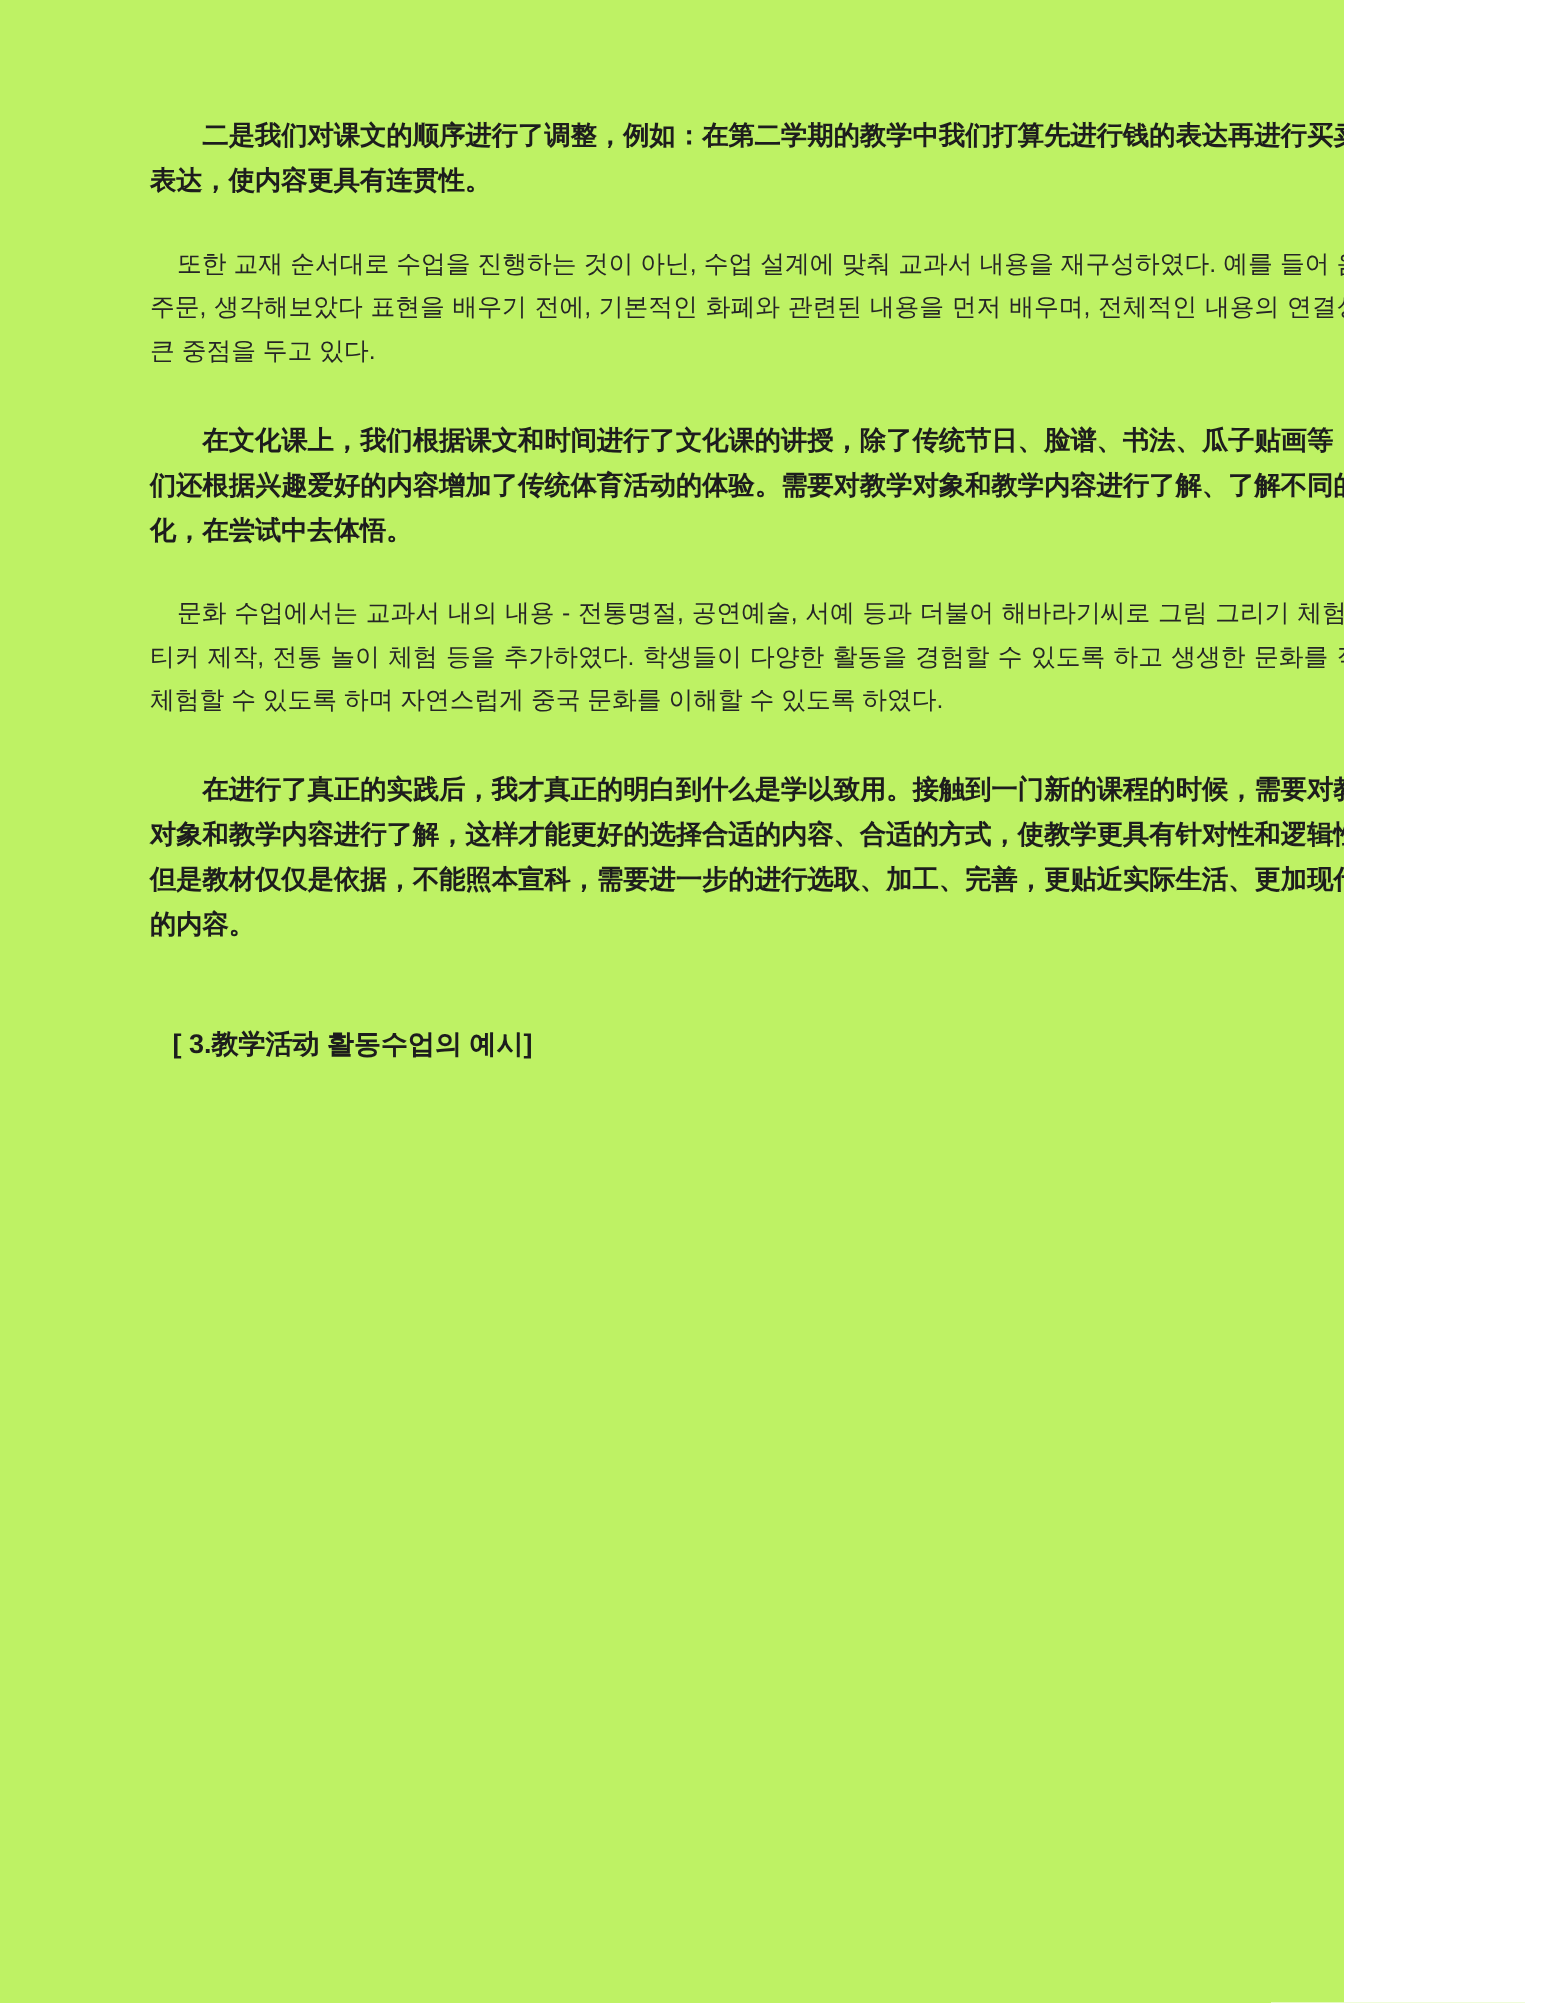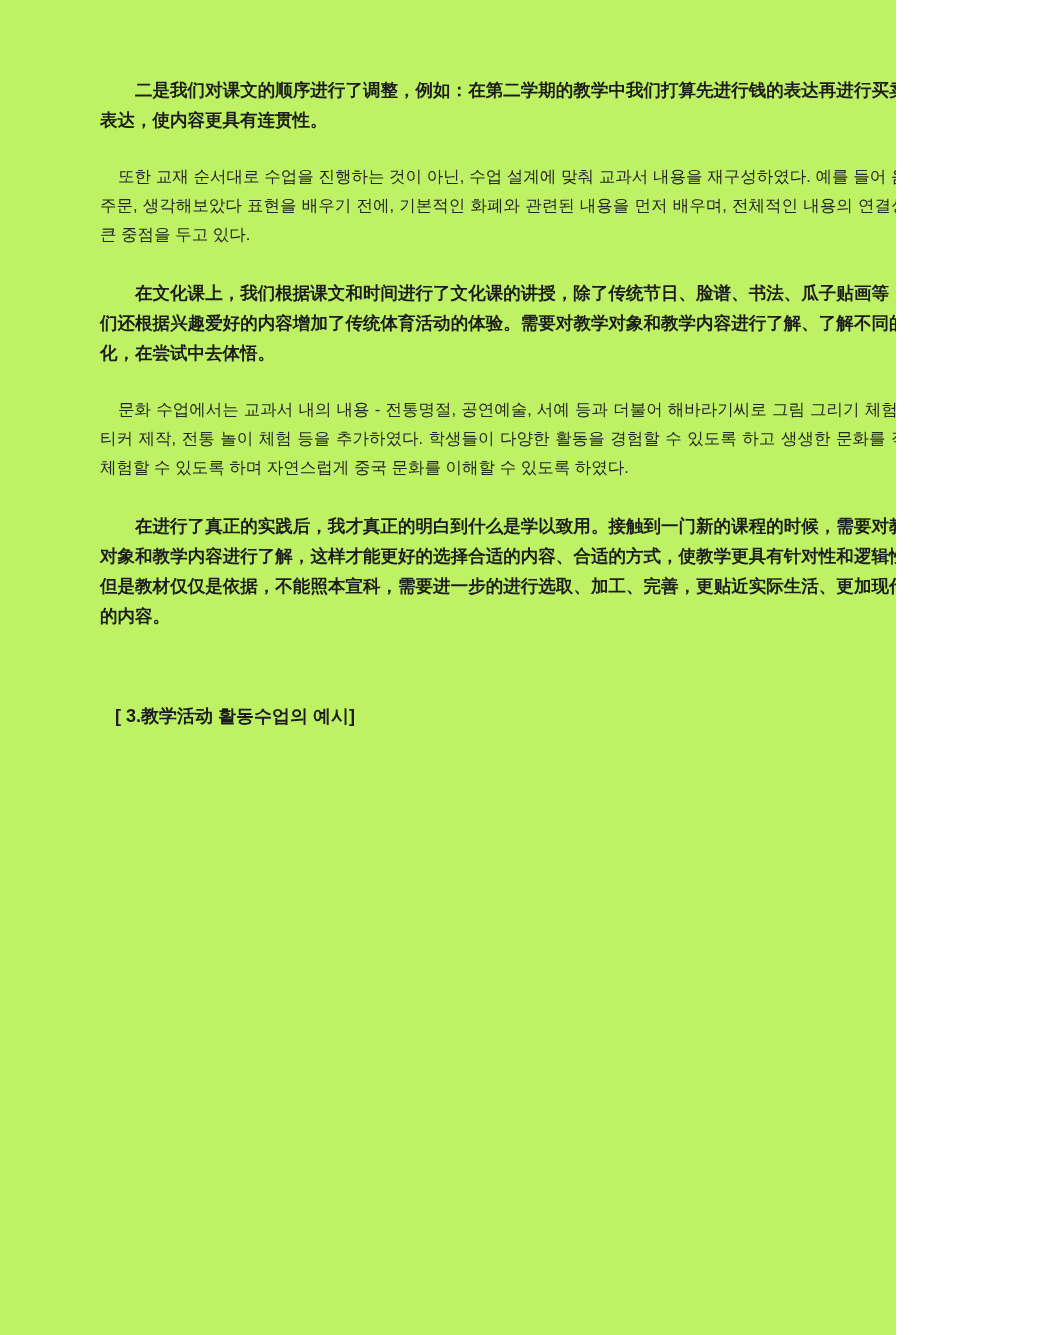--- a/index.html
+++ b/index.html
@@ -40,21 +40,21 @@
     text-align: justify;
     text-indent: 18px;
     margin: 0 0 29px 0;
   }
   .section-heading {
     font-size: 18px;
     font-weight: 700;
     color: #1d1d1d;
     line-height: 26px;
     text-indent: 15px;
-    margin: 72px 0 34px 0;
+    margin: 52px 0 34px 0;
   }
   
   .sidebar-top {
     position: absolute;
     left: 965px;
     top: 0;
     width: 75px;
     height: 990px;
     background: #e9e9e9;
   }

